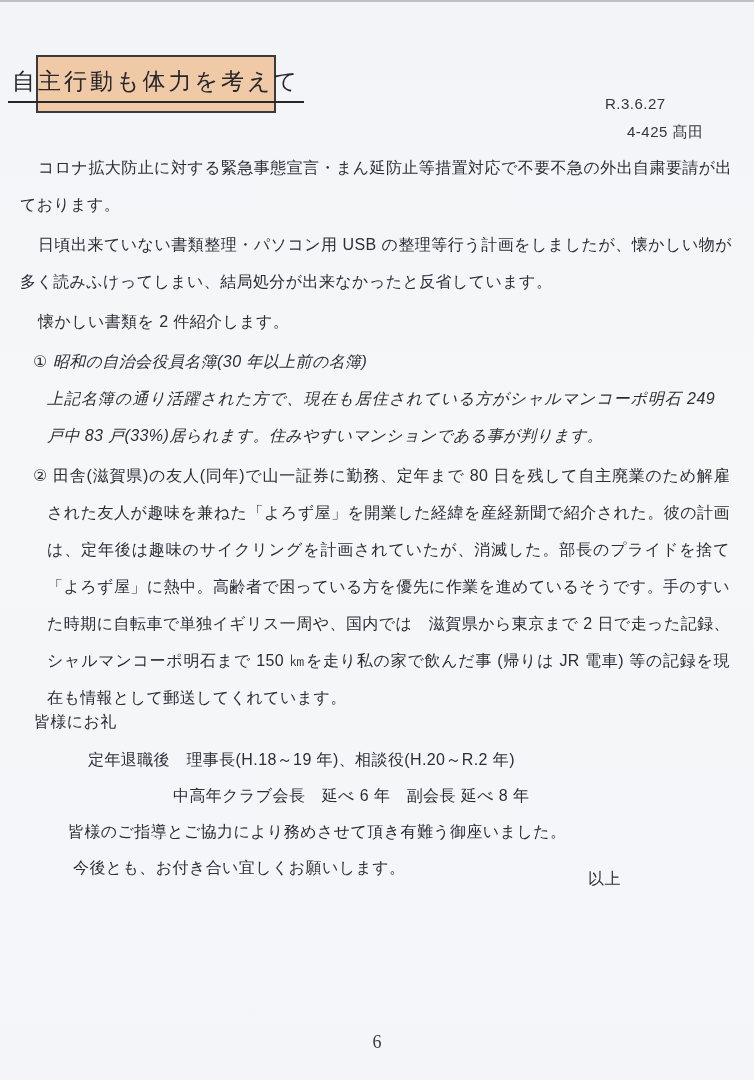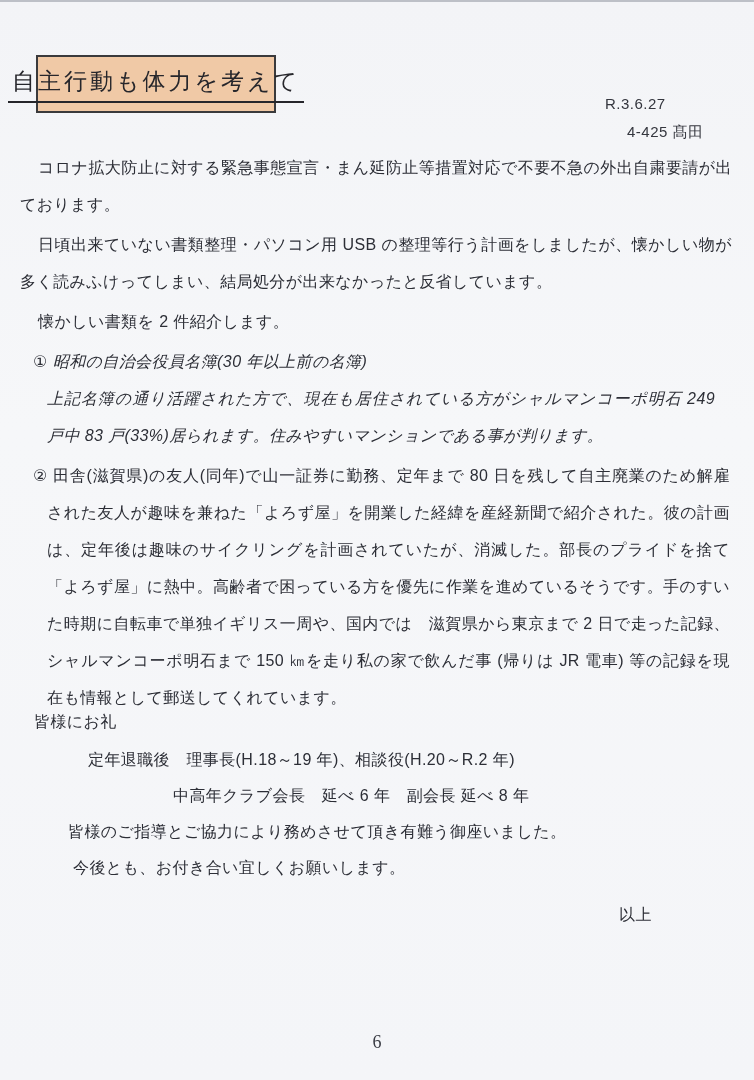--- a/index.html
+++ b/index.html
@@ -53,21 +53,21 @@
   .list-item { left:33px; width:697px; padding-left:14px; text-indent:-14px; }
   .li1 { top:343px;font-style:italic; }
   .li2 { top:457px; }
   .item-num { margin-right:5px; }
   .item-body { margin-left:0; text-indent:0; width:668px; }
   .thanks-heading { top:703px; left:34px; white-space:nowrap; }
   .tl1 { top:741px; left:68px;  white-space:nowrap;margin-left:20px; }
   .tl2 { top:777px; left:173px; white-space:nowrap; }
   .tl3 { top:813px; left:68px;  white-space:nowrap; }
   .tl4 { top:849px; left:73px;  white-space:nowrap; }
-  .closing { top:896px; left:588px; white-space:nowrap;margin-left:31px; }
+  .closing { top:860px; left:588px; white-space:nowrap; }
   .page-number {
     position:absolute; top:1032px; left:0; width:100%;
     text-align:center;
     font-family:"Liberation Serif","DejaVu Serif",serif;
     font-size:18px; color:#3a3c44;
   }
 </style>
 </head>
 <body>
 

